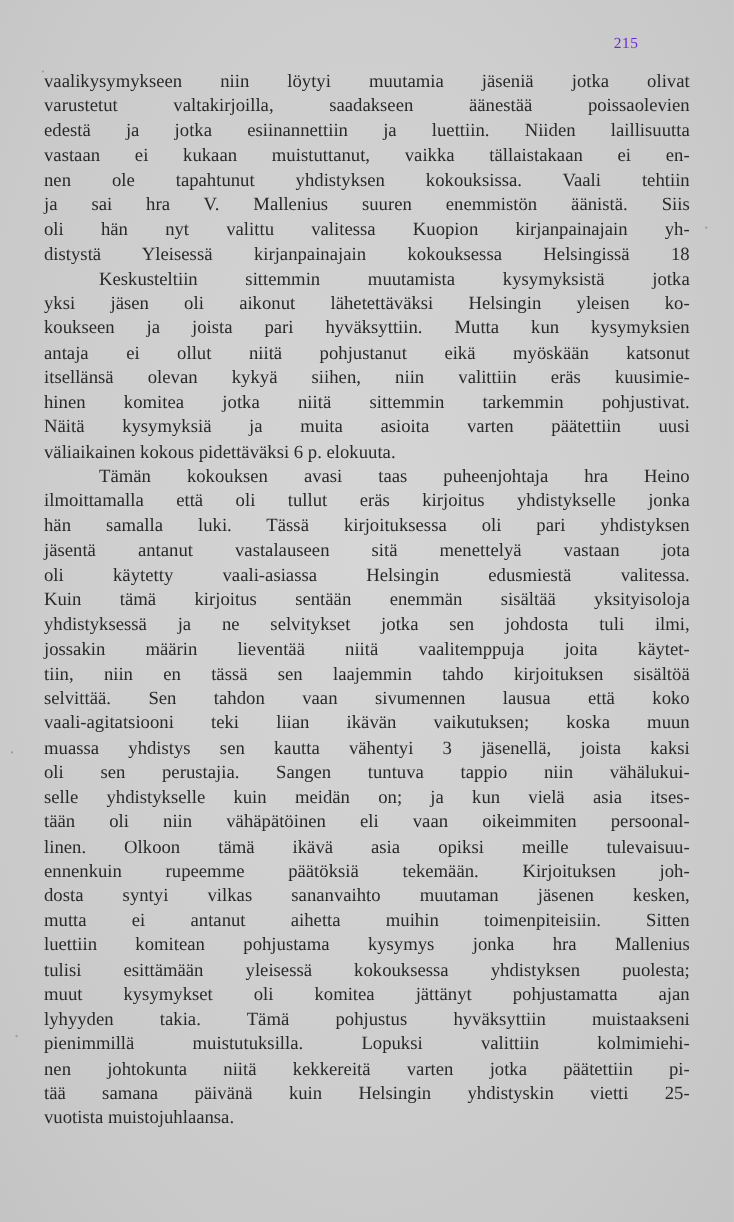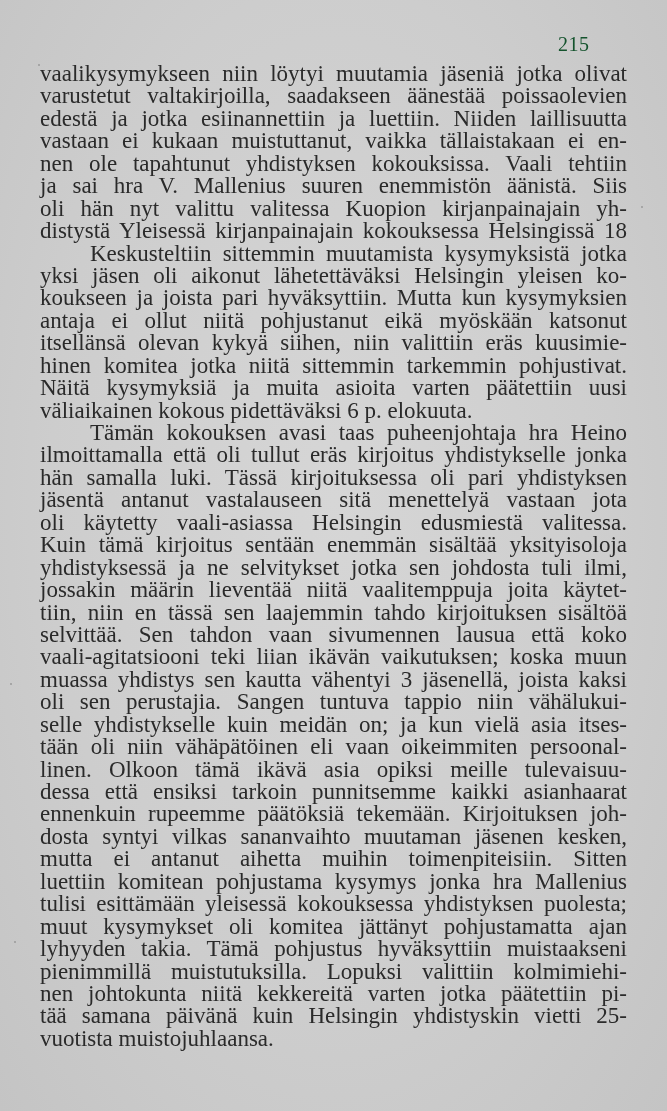--- a/index.html
+++ b/index.html
@@ -19,30 +19,30 @@
   }
   .page {
     position: absolute;
     left: 0; top: 0;
     width: 667px; height: 1111px;
   }
   .page-number {
     position: absolute;
     top: 33px;
     left: 558px;
-    font-size: 20px;
+    font-size: 14px;
     letter-spacing: 0.5px;
-    color: #14532d;
+    color: #6d28d9;
   }
   .text-block {
     position: absolute;
     left: 40px;
     top: 63px;
     width: 587px;
-    font-size: 23px;
+    font-size: 17px;
     line-height: 22.45px;
   }
   .line {
     display: block;
     white-space: nowrap;
     text-align: justify;
     text-align-last: justify;
     height: 22.45px;
   }
   .line.last {
@@ -90,21 +90,20 @@
       <span class="line">yhdistyksessä ja ne selvitykset jotka sen johdosta tuli ilmi,</span>
       <span class="line">jossakin määrin lieventää niitä vaalitemppuja joita käytet-</span>
       <span class="line">tiin, niin en tässä sen laajemmin tahdo kirjoituksen sisältöä</span>
       <span class="line">selvittää. Sen tahdon vaan sivumennen lausua että koko</span>
       <span class="line">vaali-agitatsiooni teki liian ikävän vaikutuksen; koska muun</span>
       <span class="line">muassa yhdistys sen kautta vähentyi 3 jäsenellä, joista kaksi</span>
       <span class="line">oli sen perustajia. Sangen tuntuva tappio niin vähälukui-</span>
       <span class="line">selle yhdistykselle kuin meidän on; ja kun vielä asia itses-</span>
       <span class="line">tään oli niin vähäpätöinen eli vaan oikeimmiten persoonal-</span>
       <span class="line">linen. Olkoon tämä ikävä asia opiksi meille tulevaisuu-</span>
-      <span class="line">dessa että ensiksi tarkoin punnitsemme kaikki asianhaarat</span>
       <span class="line">ennenkuin rupeemme päätöksiä tekemään. Kirjoituksen joh-</span>
       <span class="line">dosta syntyi vilkas sananvaihto muutaman jäsenen kesken,</span>
       <span class="line">mutta ei antanut aihetta muihin toimenpiteisiin. Sitten</span>
       <span class="line">luettiin komitean pohjustama kysymys jonka hra Mallenius</span>
       <span class="line">tulisi esittämään yleisessä kokouksessa yhdistyksen puolesta;</span>
       <span class="line">muut kysymykset oli komitea jättänyt pohjustamatta ajan</span>
       <span class="line">lyhyyden takia. Tämä pohjustus hyväksyttiin muistaakseni</span>
       <span class="line">pienimmillä muistutuksilla. Lopuksi valittiin kolmimiehi-</span>
       <span class="line">nen johtokunta niitä kekkereitä varten jotka päätettiin pi-</span>
       <span class="line">tää samana päivänä kuin Helsingin yhdistyskin vietti 25-</span>

